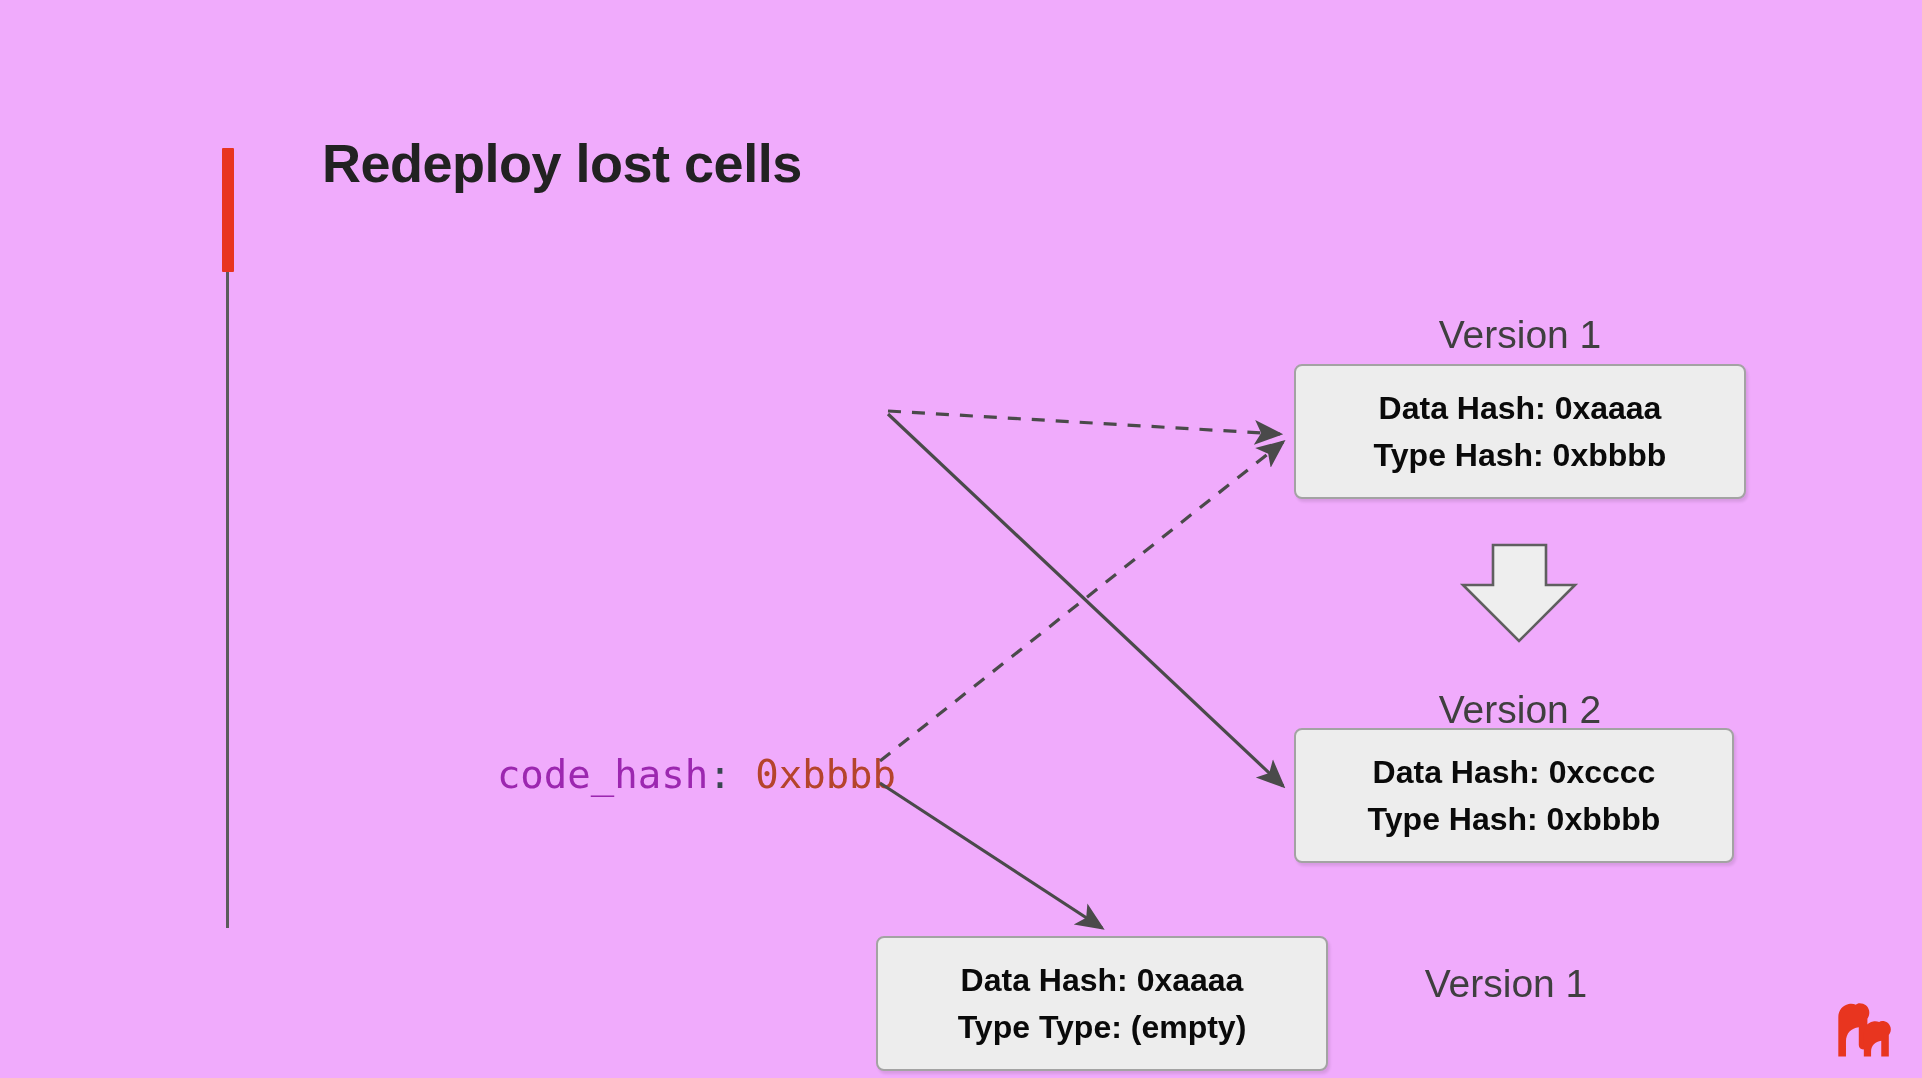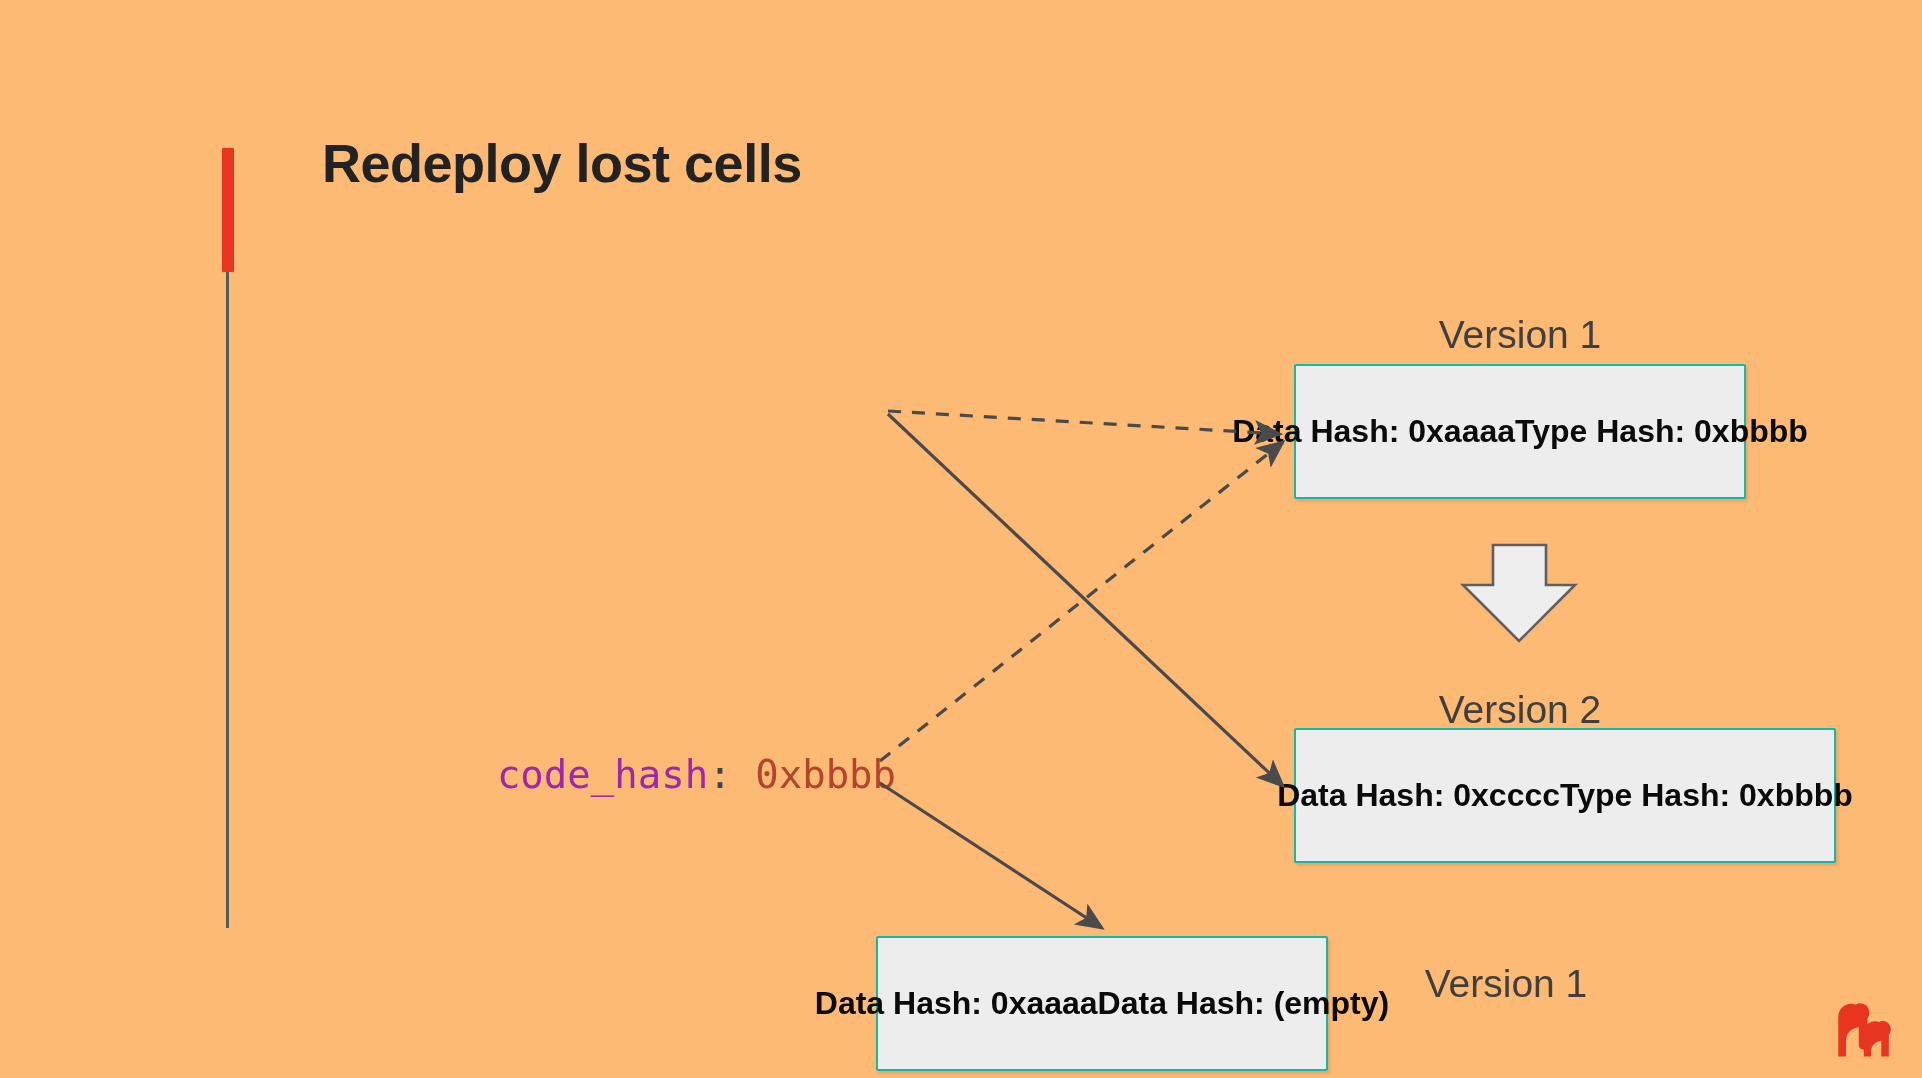--- a/index.html
+++ b/index.html
@@ -13,21 +13,21 @@
     height: 1078px;
     overflow: hidden;
     font-family: "Liberation Sans", sans-serif;
     position: relative;
     -webkit-font-smoothing: antialiased;
   }
 
   #slide {
     position: absolute;
     inset: 0;
-    background: #fdba74;
+    background: #f0abfc;
   }
 
   
   .accent-bar {
     position: absolute;
     left: 222px;
     top: 148px;
     width: 12px;
     height: 124px;
     background: #e8351f;
@@ -75,37 +75,37 @@
     position: absolute;
     font-size: 39px;
     color: #3f3f3f;
     letter-spacing: 0px;
     white-space: nowrap;
     text-align: center;
   }
   .hash-box {
     position: absolute;
     background: #ededed;
-    border: 2px solid #14b8a6;
-    border-radius: 2px;
+    border: 2px solid #a3a3a3;
+    border-radius: 8px;
     box-sizing: border-box;
     display: flex;
-    flex-direction: row;
+    flex-direction: column;
     align-items: center;
     justify-content: center;
     color: #0a0a0a;
     font-size: 32px;
     font-weight: 700;
     line-height: 47px;
     box-shadow: 2px 3px 3px rgba(0,0,0,0.10);
   }
   .hash-box > div { white-space: nowrap; }
 
   #box-v1 { left: 1294px; top: 364px; width: 452px; height: 135px; }
-  #box-v2 { left: 1294px; top: 728px; width: 542px; height: 135px; }
+  #box-v2 { left: 1294px; top: 728px; width: 440px; height: 135px; }
   #box-redeploy { left: 876px; top: 936px; width: 452px; height: 135px; }
 
   #label-v1 { left: 1294px; top: 313px; width: 452px; }
   #label-v2 { left: 1294px; top: 676px; width: 452px; margin-top: 12px; }
   #label-redeploy {
     left: 1356px; top: 959px; width: 300px;
     line-height: 49px; text-align: center;
   }
 
   
@@ -152,21 +152,21 @@
   </div>
 
   <div class="ver-label" id="label-v2">Version 2</div>
   <div class="hash-box" id="box-v2">
     <div>Data Hash: 0xcccc</div>
     <div>Type Hash: 0xbbbb</div>
   </div>
 
   <div class="hash-box" id="box-redeploy">
     <div>Data Hash: 0xaaaa</div>
-    <div>Data Hash: (empty)</div>
+    <div>Type Type: (empty)</div>
   </div>
   <div class="ver-label" id="label-redeploy">
     <div>Version 1</div>
   </div>
 
   <svg id="overlay" viewBox="0 0 1922 1078" xmlns="http://www.w3.org/2000/svg">
     <defs>
       <marker id="arrowhead" markerWidth="9" markerHeight="9" refX="8" refY="4.5" orient="auto" markerUnits="strokeWidth">
         <path d="M0,0.6 L9,4.5 L0,8.4 L2.1,4.5 Z" fill="#4a4a4a"></path>
       </marker>

